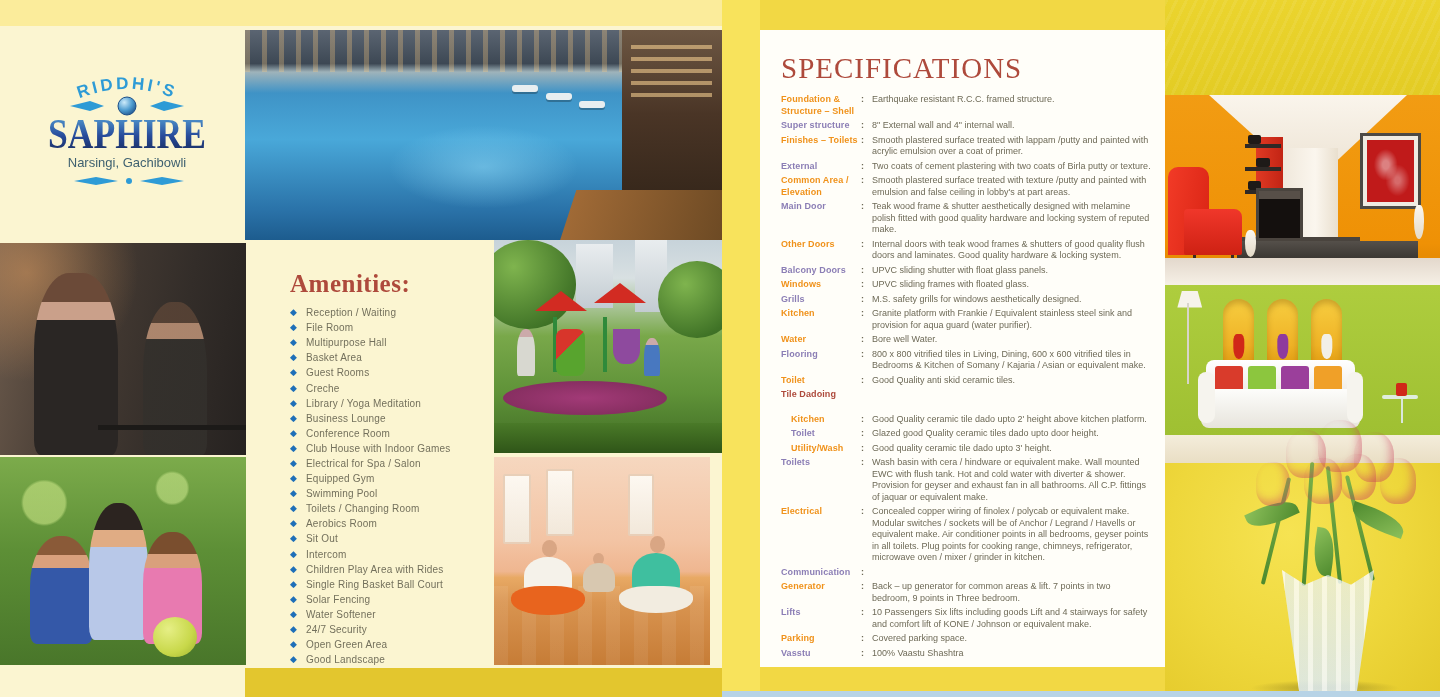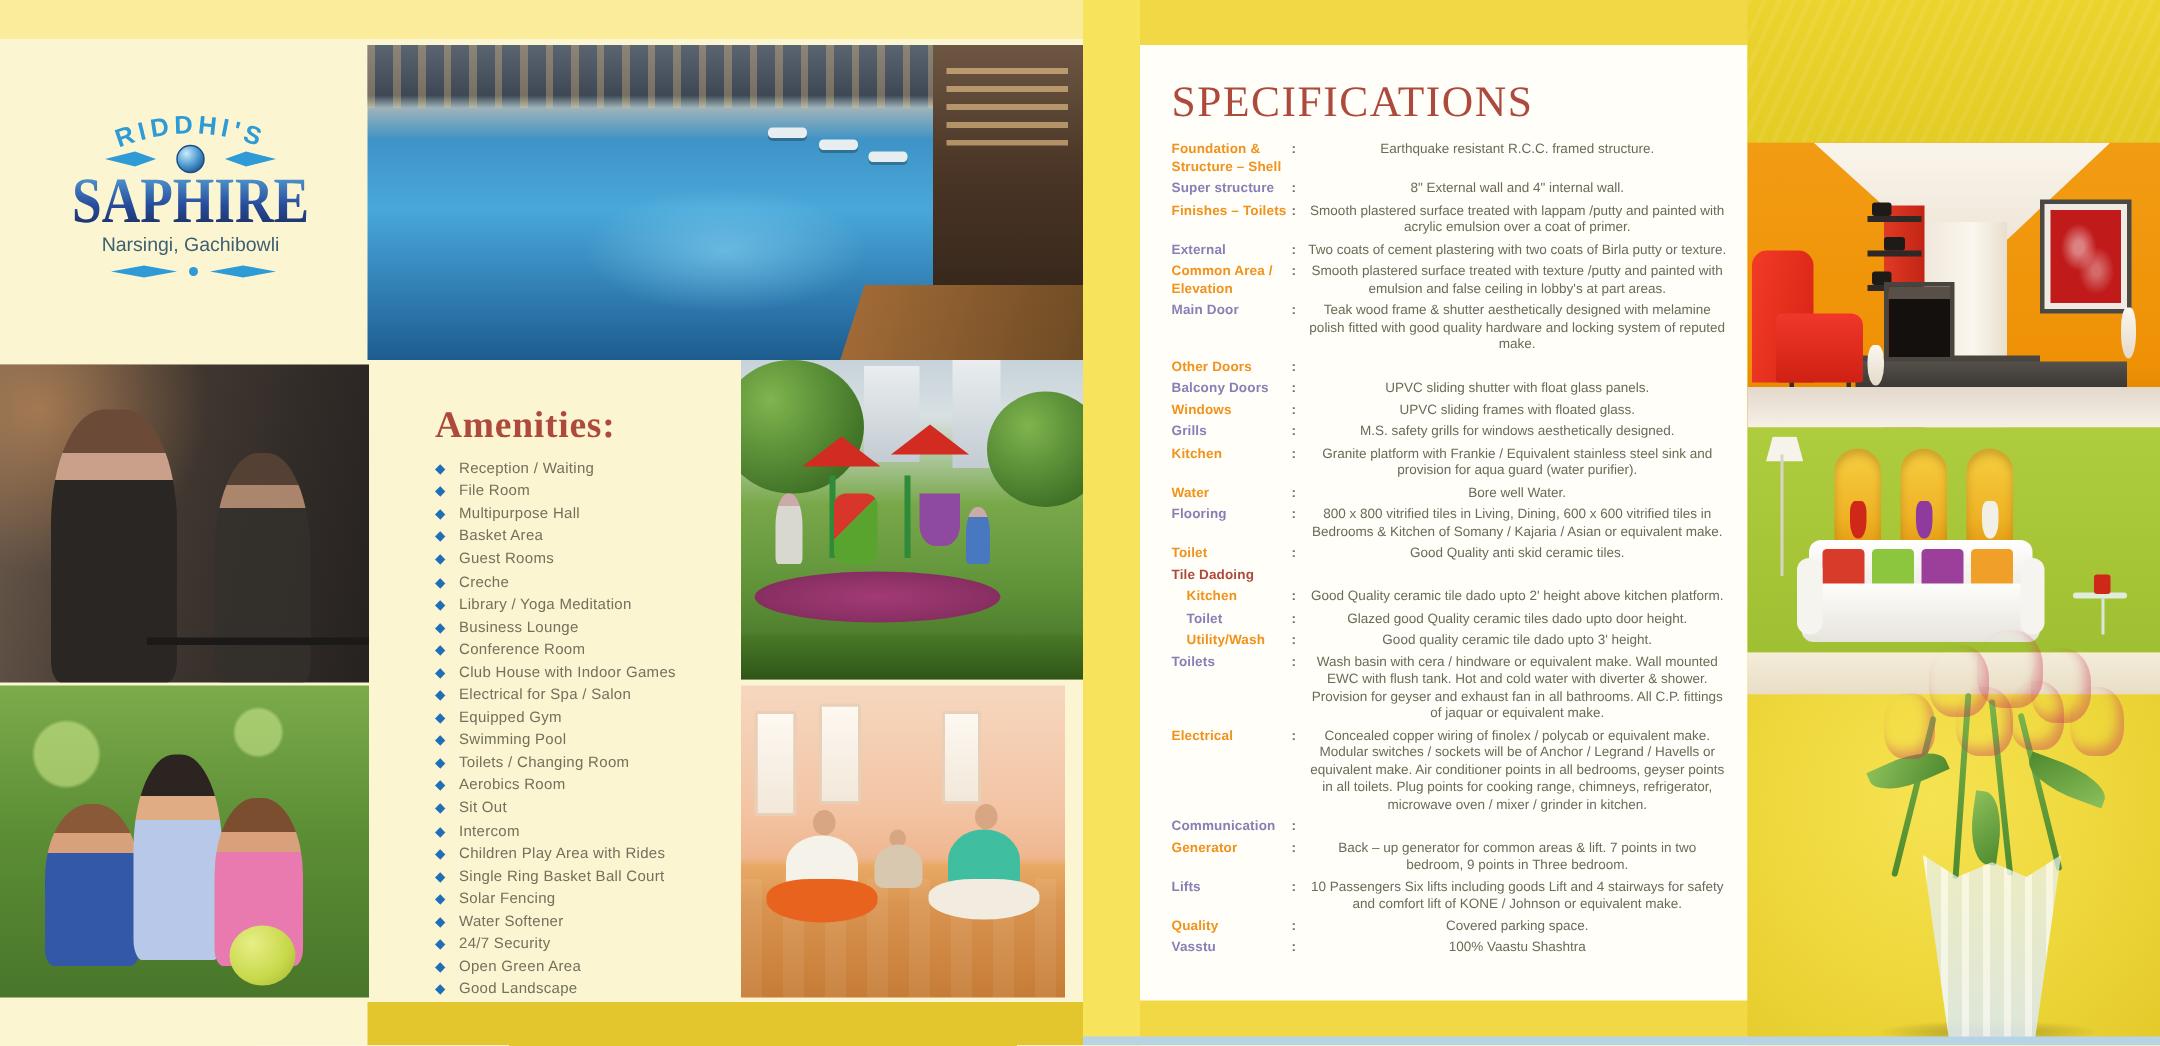--- a/index.html
+++ b/index.html
@@ -82,28 +82,28 @@
   .amenity-label { font-size:10px; color:#73705C; letter-spacing:.2px; }
 
   
   .right-page { left:722px; top:0; width:718px; height:697px; background:#F2D844; }
   .gutter { left:0; top:0; width:38px; height:697px; background:#F8E35C; }
   .bottom-strip { left:0; top:691px; width:718px; height:6px; background:#B7D3E6; }
 
   .specs-panel { left:38px; top:30px; width:405px; height:637px; background:#FFFEF9; padding:22px 14px 0 21px; }
   .specs-title { font-family:"Liberation Serif",serif; font-size:29px; font-weight:normal; color:var(--accent-maroon); letter-spacing:1px; margin-bottom:9px; }
   .spec-row { display:flex; margin-bottom:3px; font-size:9px; line-height:11.5px; }
-  .spec-row.header { margin-bottom:3px; }
+  .spec-row.header { margin-bottom:13px; }
   .spec-label { width:80px; flex:none; font-weight:bold; letter-spacing:.1px; }
   .spec-row.indent .spec-label { padding-left:10px; }
   .spec-label.orange { color:var(--label-orange); }
   .spec-label.purple { color:var(--label-purple); }
   .spec-label.maroon { color:var(--accent-maroon); }
   .spec-colon { width:11px; flex:none; font-weight:bold; color:#6E6A57; }
-  .spec-text { flex:1; color:#6E6A57;text-align:center; }
+  .spec-text { flex:1; color:#6E6A57; }
 
   
   .interior-photo { left:443px; top:0; width:275px; height:463px; }
   .wall-yellow { left:0; top:0; width:100%; height:95px;
     background:
       repeating-linear-gradient(115deg, rgba(255,255,255,.07) 0 3px, transparent 3px 9px),
       linear-gradient(180deg,#EBD42E,#E3CC24); }
   .room-orange { left:0; top:95px; width:100%; height:190px; background:linear-gradient(180deg,#F29C13 0%,#EF9105 78%,#E88C04 84%); }
   .ceiling-white { left:0; top:0; width:100%; height:34%;
     clip-path:polygon(16% 0, 88% 0, 63% 100%, 42% 100%); background:linear-gradient(180deg,#FAF5EC,#EFE6D8); }
@@ -385,20 +385,21 @@
             <div class="spec-text">Smooth plastered surface treated with texture /putty and painted with emulsion and false ceiling in lobby's at part areas.</div>
           </div>
           <div class="spec-row">
             <div class="spec-label purple">Main Door</div>
             <div class="spec-colon">:</div>
             <div class="spec-text">Teak wood frame &amp; shutter aesthetically designed with melamine polish fitted with good quality hardware and locking system of reputed make.</div>
           </div>
           <div class="spec-row">
             <div class="spec-label orange">Other Doors</div>
             <div class="spec-colon">:</div>
+            <div class="spec-text">Internal doors with teak wood frames &amp; shutters of good quality flush doors and laminates. Good quality hardware &amp; locking system.</div>
           </div>
           <div class="spec-row">
             <div class="spec-label purple">Balcony Doors</div>
             <div class="spec-colon">:</div>
             <div class="spec-text">UPVC sliding shutter with float glass panels.</div>
           </div>
           <div class="spec-row">
             <div class="spec-label orange">Windows</div>
             <div class="spec-colon">:</div>
             <div class="spec-text">UPVC sliding frames with floated glass.</div>
@@ -466,21 +467,21 @@
             <div class="spec-label orange">Generator</div>
             <div class="spec-colon">:</div>
             <div class="spec-text">Back – up generator for common areas &amp; lift. 7 points in two bedroom, 9 points in Three bedroom.</div>
           </div>
           <div class="spec-row">
             <div class="spec-label purple">Lifts</div>
             <div class="spec-colon">:</div>
             <div class="spec-text">10 Passengers Six lifts including goods Lift and 4 stairways for safety and comfort lift of KONE / Johnson or equivalent make.</div>
           </div>
           <div class="spec-row">
-            <div class="spec-label orange">Quality</div>
+            <div class="spec-label orange">Parking</div>
             <div class="spec-colon">:</div>
             <div class="spec-text">Covered parking space.</div>
           </div>
           <div class="spec-row">
             <div class="spec-label purple">Vasstu</div>
             <div class="spec-colon">:</div>
             <div class="spec-text">100% Vaastu Shashtra</div>
           </div>
         </div>
     </div>

